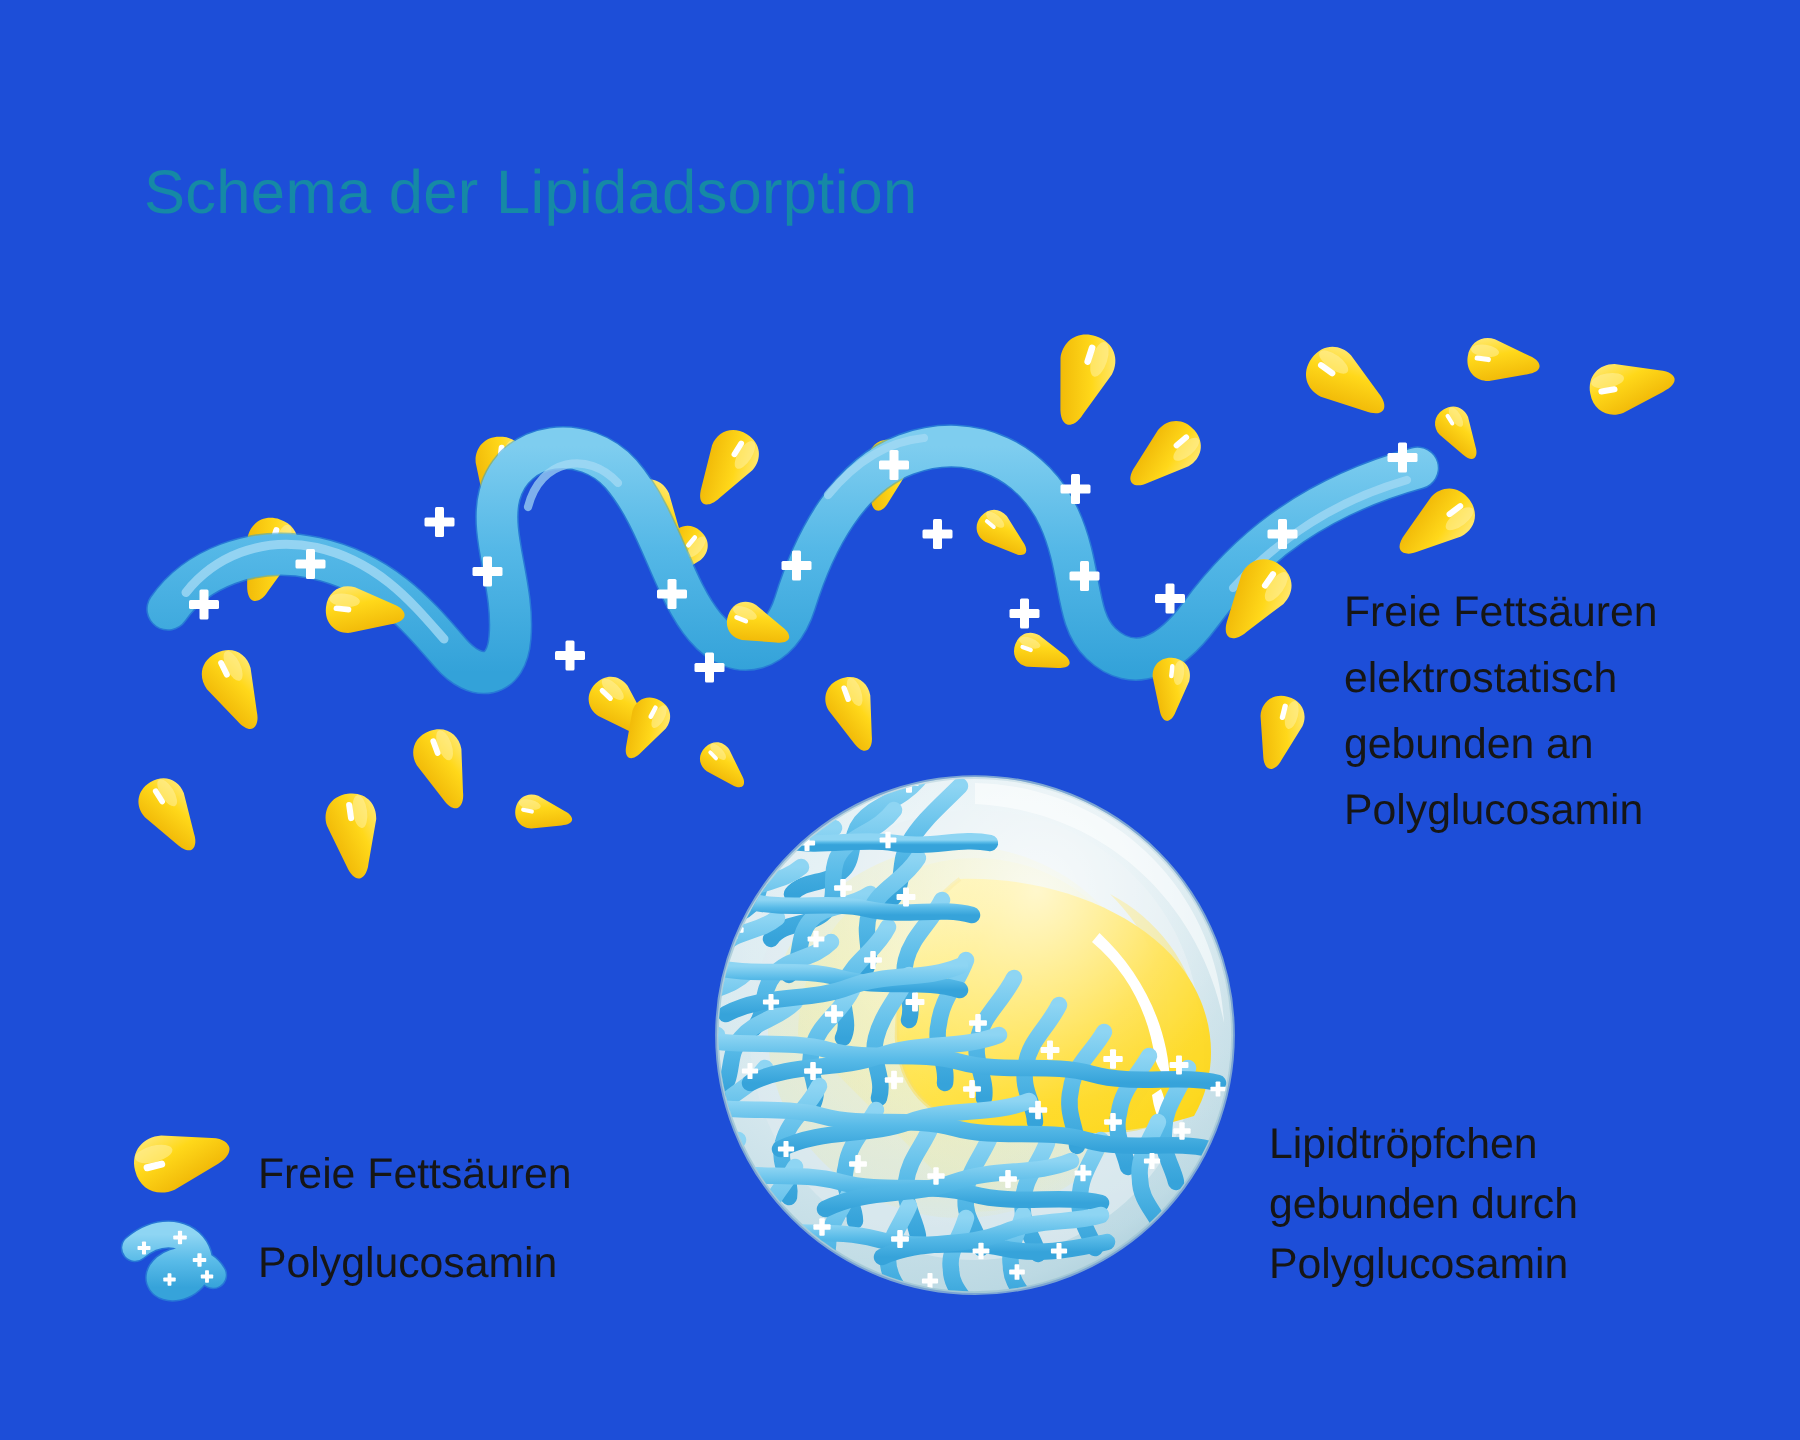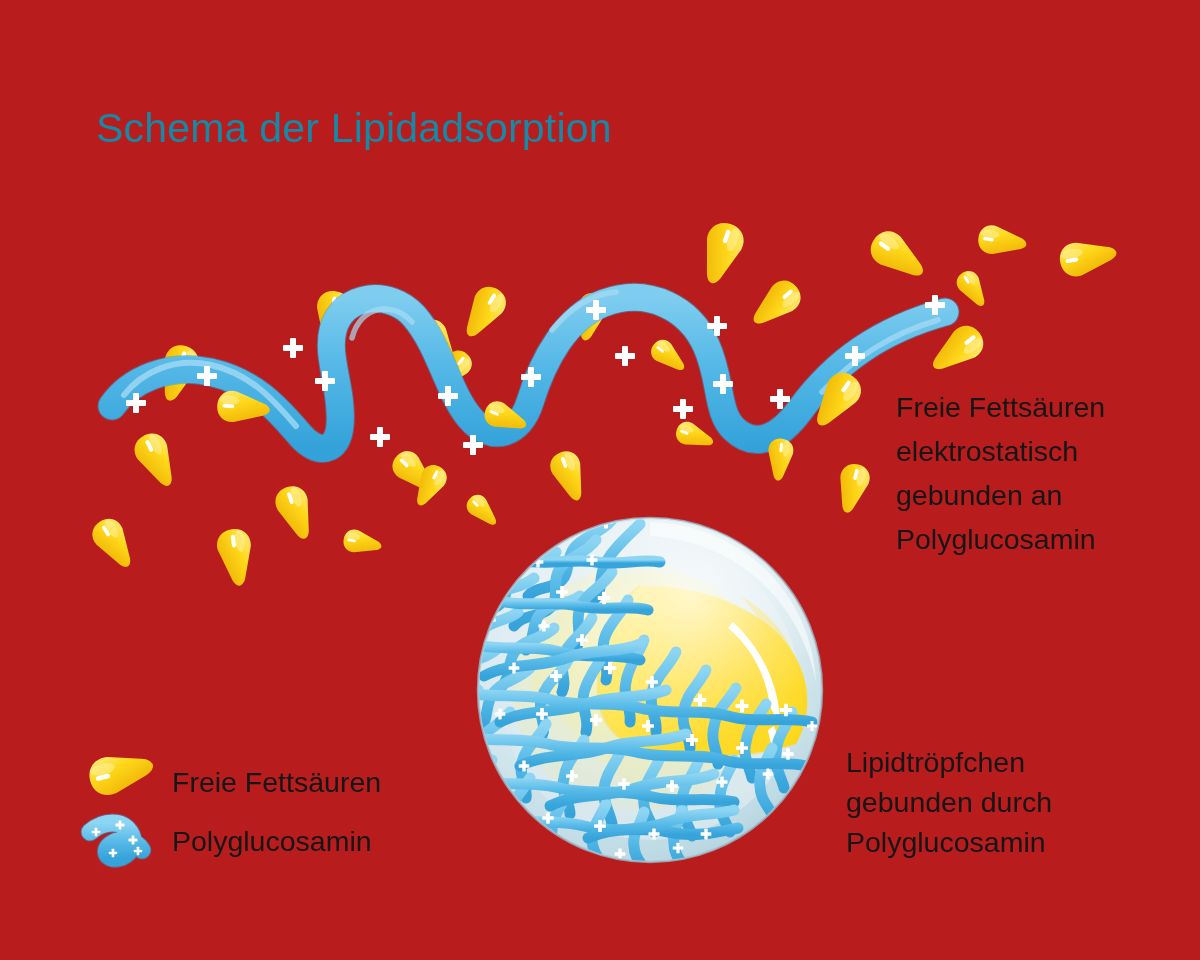--- a/index.html
+++ b/index.html
@@ -13,21 +13,21 @@
     position: relative;
     overflow: hidden;
     font-family: "Liberation Sans", sans-serif;
     -webkit-font-smoothing: antialiased;
   }
   #stage {
     position: absolute;
     inset: 0;
     width: 1200px;
     height: 960px;
-    background: #b91c1c;
+    background: #1d4ed8;
   }
   #diagram {
     position: absolute;
     left: 0;
     top: 0;
     width: 1200px;
     height: 960px;
     display: block;
   }
   .title-text {

